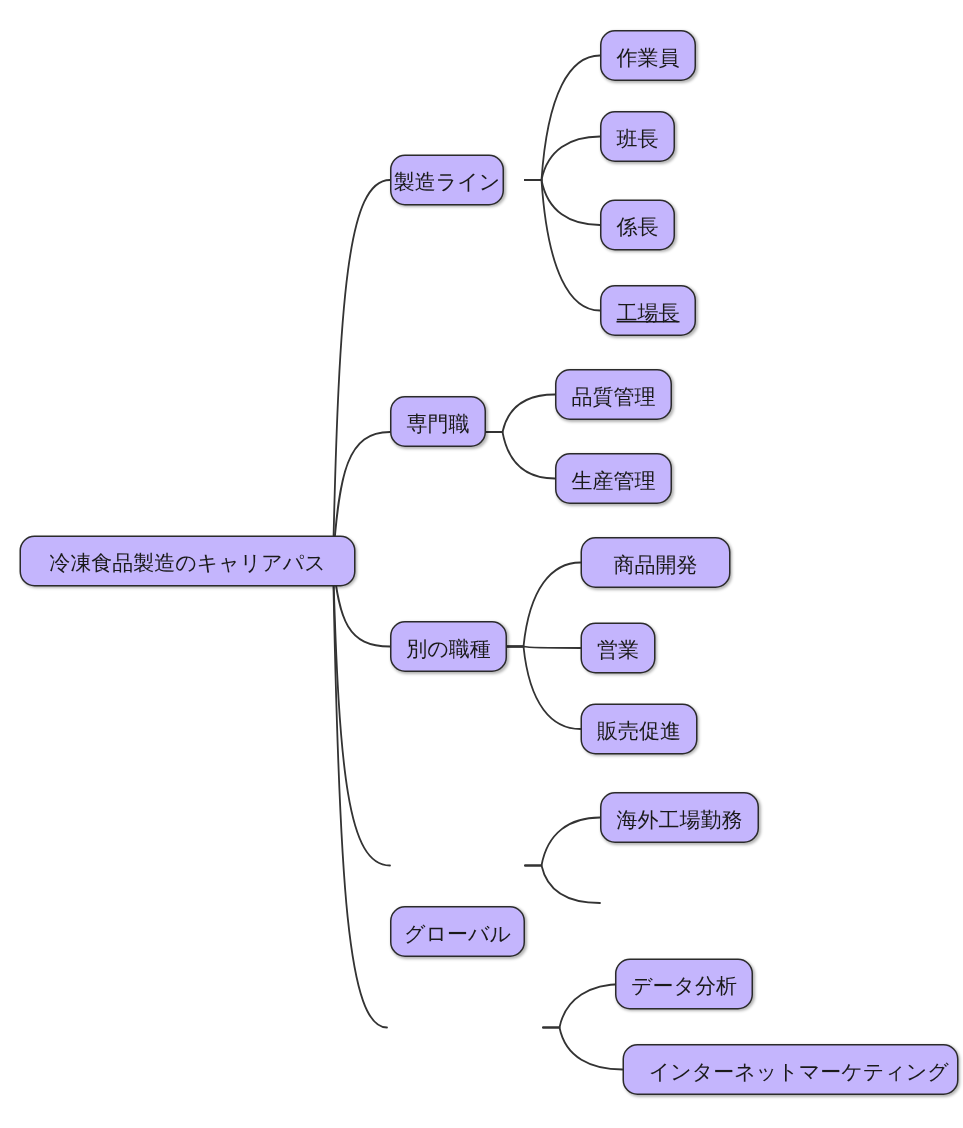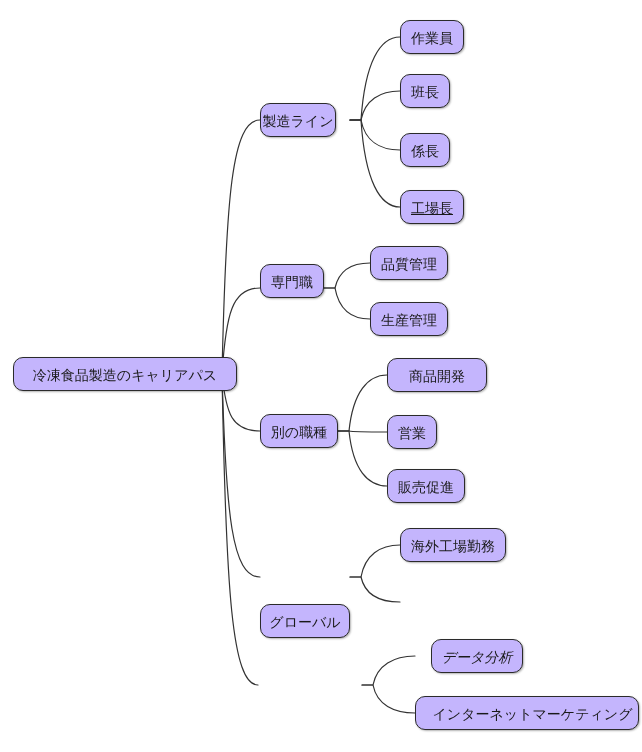--- a/index.html
+++ b/index.html
@@ -88,16 +88,16 @@
   <div class="node" style="left:370px; top:246px; width:78px;">品質管理</div>
 
   <div class="node" style="left:260px; top:414px; width:78px;">別の職種</div>
   <div class="node" style="left:387px; top:358px; width:100px;">商品開発</div>
   <div class="node" style="left:387px; top:415px; width:50px;">営業</div>
   <div class="node" style="left:387px; top:469px; width:78px;">販売促進</div>
 
   <div class="node" style="left:260px; top:560px; width:90px;margin-top:44px;">グローバル</div>
   <div class="node" style="left:400px; top:528px; width:106px;">海外工場勤務</div>
 
-  <div class="node" style="left:431px; top:639px; width:92px;font-style:italic;">データ分析</div>
+  <div class="node" style="left:410px; top:639px; width:92px;">データ分析</div>
   <div class="node" style="left:415px; top:696px; width:224px;padding-left:11px;">インターネットマーケティング</div>
 
 </div>
 
 </body></html>

